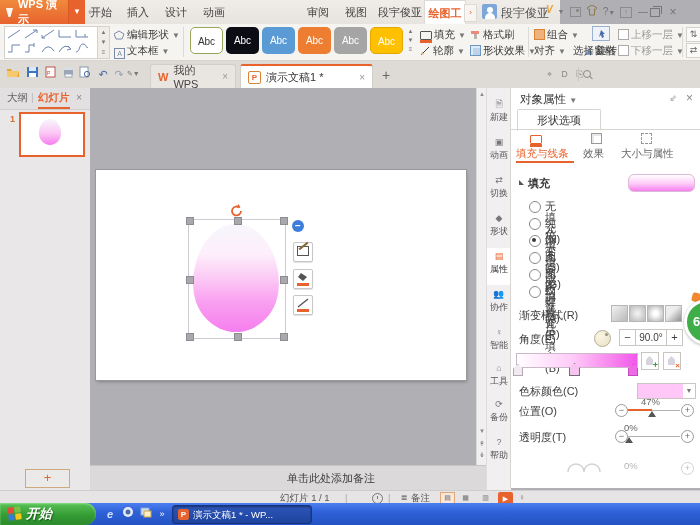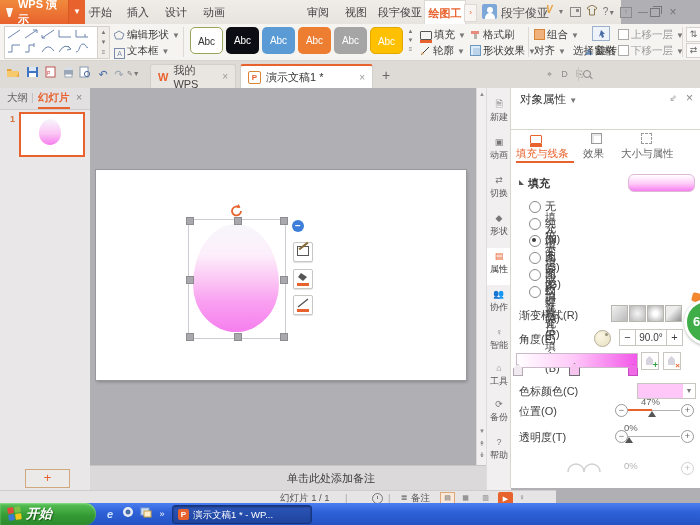--- a/index.html
+++ b/index.html
@@ -4,21 +4,21 @@
 <style>
   html,body{margin:0;padding:0}
   body{width:700px;height:525px;overflow:hidden;position:relative;
        font-family:"Liberation Sans","DejaVu Sans",sans-serif;
        background:#b0afb4;font-size:11px;color:#3a3a3a;
        -webkit-font-smoothing:antialiased}
   .ab{position:absolute}
   .nosel{user-select:none}
 
   
-  .titlebar{left:0;top:0;width:621px;height:24px;background:linear-gradient(#f0ede9,#e7e3de);border-bottom:1px solid #d8d4cf}
+  .titlebar{left:0;top:0;width:560px;height:24px;background:linear-gradient(#f0ede9,#e7e3de);border-bottom:1px solid #d8d4cf}
   .logo{left:0;top:0;width:68px;height:24px;background:linear-gradient(#f08a3c,var(--accent));color:#fff;font-weight:bold;font-size:11px;display:flex;align-items:center;gap:3px;padding-left:5px;box-sizing:border-box}
   .logo-dd{left:68px;top:0;width:16px;height:24px;background:var(--accent);border-left:1px solid #d65a22;color:#fff;text-align:center;line-height:24px;font-size:8px}
   .collapse-arrow{left:88px;top:6px;color:#9a948e;font-size:10px}
   .mtab{top:0;height:24px;line-height:24px;text-align:center;color:#444;font-size:11px}
   .mtab-active{background:#fff;border:1px solid #ddd9d4;border-bottom:none;color:var(--accent);font-weight:bold}
   .tab-overflow{left:464px;top:4px;width:11px;height:16px;background:#f7f4f1;border:1px solid #ddd9d4;color:var(--accent);font-size:8px;text-align:center;line-height:16px}
   .avatar{left:482px;top:4px;width:15px;height:15px;background:#7da7d9;border-radius:2px}
   .avatar:before{content:"";position:absolute;left:4.5px;top:2.5px;width:6px;height:6px;border-radius:50%;background:#fff}
   .avatar:after{content:"";position:absolute;left:2.5px;top:9px;width:10px;height:6px;border-radius:5px 5px 0 0;background:#fff}
   .uname{left:501px;top:5px;font-size:12px;color:#555}
@@ -131,21 +131,21 @@
   .scirc{width:11px;height:11px;border:1px solid #9a9a9a;border-radius:50%;background:#fff;text-align:center;line-height:10px;font-size:9px;color:#666}
   .track{height:1px;background:#b3b3b3}
   .trackfill{height:2px;background:var(--accent)}
   .tri-mark{width:0;height:0;border-left:4px solid transparent;border-right:4px solid transparent;border-bottom:6px solid #555}
   .pct{font-size:9.5px;color:#666}
   .badge65{left:684px;top:299px;width:40px;height:40px;border-radius:50%;background:var(--badge-green);border:3px solid #fff;box-shadow:0 1px 3px rgba(0,0,0,.3);color:#fff;font-weight:bold;font-size:13px;line-height:40px;text-indent:6px}
   .badge-tab{left:692px;top:293px;width:9px;height:9px;background:#f2882f;border-radius:2px;transform:rotate(15deg)}
 
   
   .notesbar{left:90px;top:465px;width:396px;height:25px;background:#dbd9da;border-top:1px solid #c6c4c5;border-bottom:1px solid #c6c4c5;line-height:25px;color:#3c3c3c;font-size:11px}
-  .statusbar{left:0;top:490px;width:556px;height:13px;background:#e6e4e4;border-top:1px solid #cfcdcd;font-size:9.5px;color:#555}
+  .statusbar{left:0;top:490px;width:700px;height:13px;background:#e6e4e4;border-top:1px solid #cfcdcd;font-size:9.5px;color:#555}
   .st-ico{top:1px;width:12px;height:11px;text-align:center;line-height:11px;font-size:8px;color:#666}
   .view-ic{top:1px;width:13px;height:11px;border:1px solid transparent;text-align:center;line-height:10px;font-size:7px;color:#777}
   .view-ic.hl{border-color:#e0a878;background:#fbe8d8}
   .clock{width:9px;height:9px;border:1px solid #777;border-radius:50%}
   .clock:after{content:"";position:absolute;left:4px;top:2px;width:1px;height:3px;background:#777}
   .playic{color:#fff;background:var(--accent);border-radius:2px;font-size:7px;line-height:11px}
   .taskbar{left:0;top:503px;width:700px;height:22px;background:linear-gradient(#4b7ff0,#2f62d8 40%,#2353c4)}
   .startbtn{left:0;top:0;width:96px;height:22px;border-radius:0 11px 11px 0;background:linear-gradient(#57c154,#339a33 60%,#2b8a2b);box-shadow:inset 0 1px 2px #8fe08c;color:#fff;font-weight:bold;font-style:italic;font-size:13px;line-height:22px;text-shadow:1px 1px 1px rgba(0,0,0,.4)}
   .flag{left:8px;top:4px;width:13px;height:13px;transform:rotate(-8deg)}
   .flag i{position:absolute;width:6px;height:6px;border-radius:1px}
@@ -414,20 +414,21 @@
   <div class="rs-item ab" style="top:272px"><span class="rs-ic">⌂</span><span>工具</span></div>
   <div class="rs-item ab" style="top:308px"><span class="rs-ic">⟳</span><span>备份</span></div>
   <div class="rs-item ab" style="top:346px"><span class="rs-ic">?</span><span>帮助</span></div>
 </div>
 
 <div class="ab rpanel">
   <div class="ab rp-title"><span>对象属性</span> <span class="dd">▼</span></div>
   <div class="ab" style="right:24px;top:5px;color:#999;font-size:9px">⇙</div>
   <div class="ab" style="right:8px;top:3px;color:#888;font-size:12px">×</div>
 
+  <div class="ab rp-tab active" style="left:6px;width:82px">形状选项</div>
   <div class="ab rp-tabline"></div>
 
   <div class="ab sub-ic" style="left:18px"><span class="mini-ico buck" style="border-color:#e8622d"><span class="orbar"></span></span></div>
   <div class="ab sub-ic" style="left:78px"><span class="mini-ico cube" style="background:#fff;border-color:#999;box-shadow:inset 2px 2px 0 #e8e8e8"></span></div>
   <div class="ab sub-ic" style="left:128px"><span class="mini-ico sq-out" style="border-color:#999;border-style:dashed;background:transparent"></span></div>
   <div class="ab sub-lab active" style="left:5px">填充与线条</div>
   <div class="ab sub-lab" style="left:72px">效果</div>
   <div class="ab sub-lab" style="left:110px">大小与属性</div>
   <div class="ab sub-underline"></div>
 

